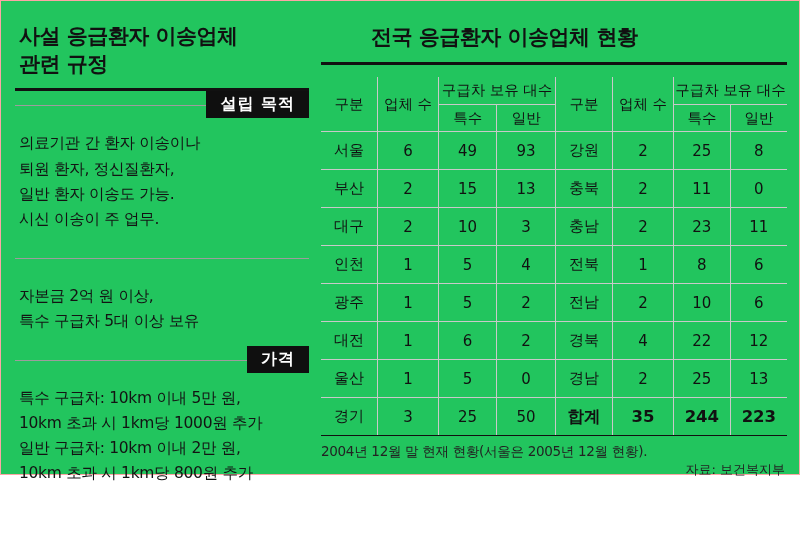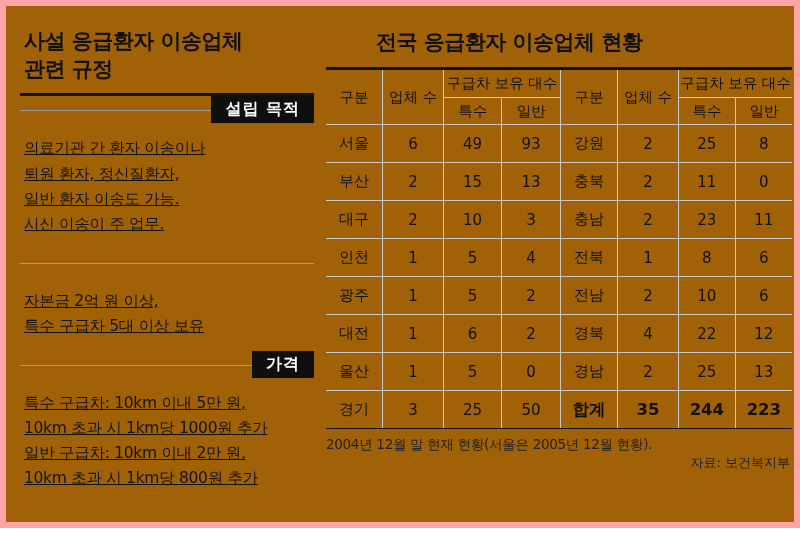--- a/index.html
+++ b/index.html
@@ -11,24 +11,24 @@
     width: 800px;
     height: 549px;
     font-family: "DejaVu Sans", "Liberation Sans", sans-serif;
     color: #111111;
     position: relative;
     overflow: hidden;
   }
   .page {
     position: absolute;
     left: 0; top: 0;
-    width: 800px; height: 528px;
+    width: 800px; height: 475px;
     box-sizing: border-box;
-    border: 6px solid #fca5a5;
-    background: #a16207;
+    border: 1px solid #fca5a5;
+    background: #22c55e;
   }
   
   .left {
     position: absolute;
     left: 14px; top: 22px;
     width: 294px;
     height: 505px;
   }
   .left-title {
     font-size: 21px;
@@ -64,21 +64,20 @@
     letter-spacing: 1px;
     padding: 4px 14px 5px 14px;
     line-height: 1.1;
   }
   .body-text {
     font-size: 15.5px;
     line-height: 1.62;
     letter-spacing: -0.3px;
     padding: 10px 2px 12px 4px;
     color: #131313;
-    text-decoration: underline;
   }
   .body-text div { white-space: nowrap; }
   
   .right {
     position: absolute;
     left: 320px; top: 22px;
     width: 466px;
   }
   .right-title {
     font-size: 21px;
@@ -88,21 +87,21 @@
     color: #111;
     margin-left: 48px;
   }
   .right-rule {
     border: none;
     border-top: 3px solid #111;
     margin: 11px 0 0 0;
   }
   .tables {
     display: flex;
-    margin-top: 0;
+    margin-top: 12px;
     justify-content: center;
   }
   table {
     border-collapse: collapse;
     table-layout: fixed;
     font-size: 15px;
   }
   .tbl-left { width: 234px; }
   .tbl-right { width: 232px; margin-left: 0; }
   th, td {

